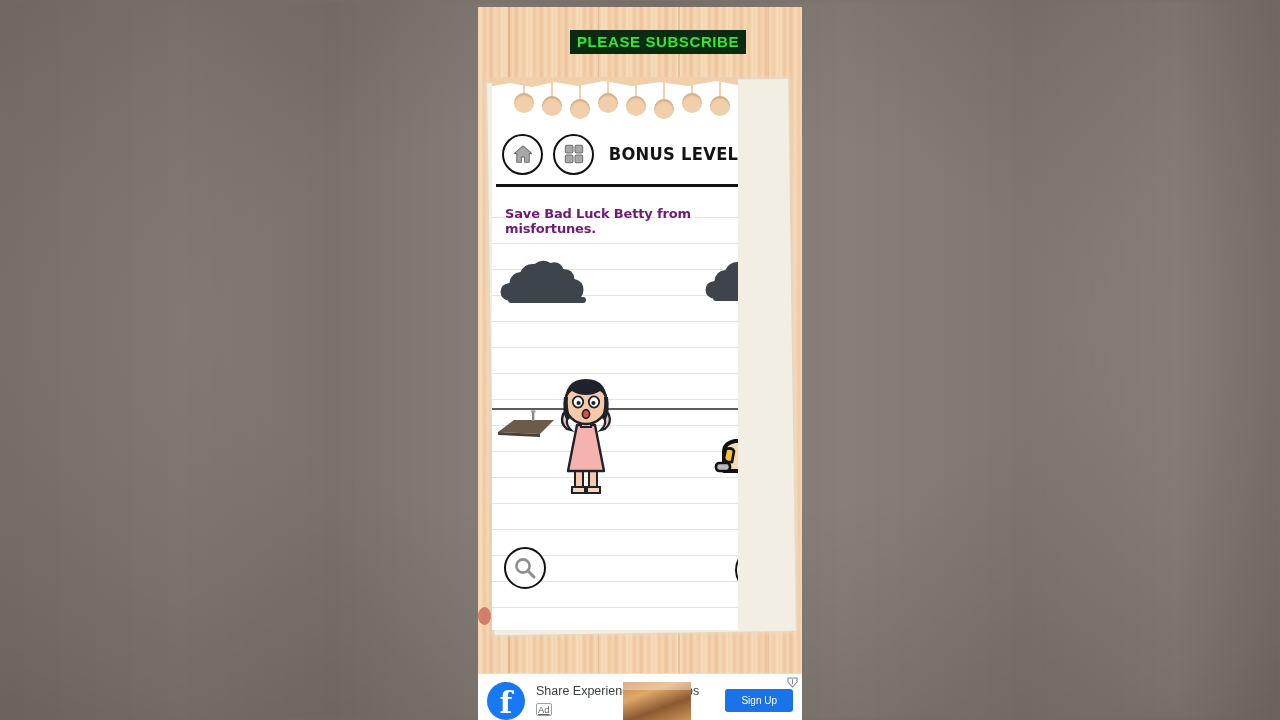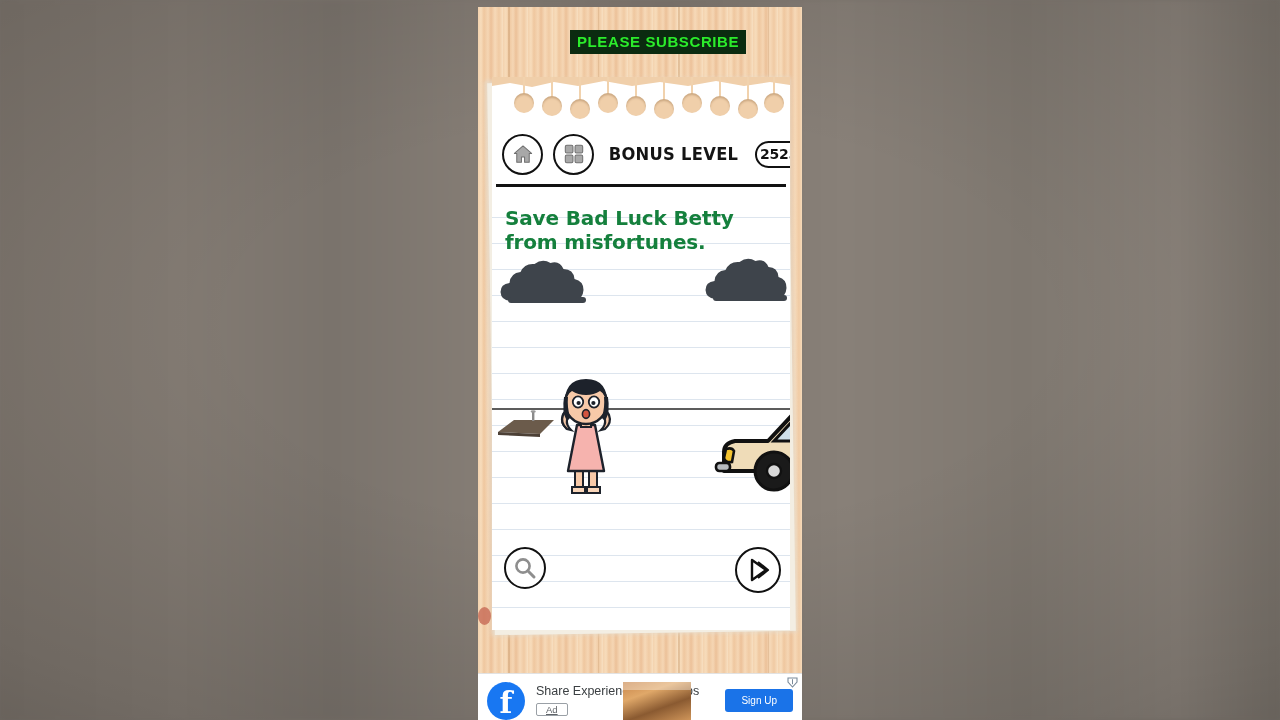--- a/index.html
+++ b/index.html
@@ -81,21 +81,21 @@
   #page-under {
     position: absolute;
     left: 13px; top: 74px;
     width: 301px; height: 552px;
     background: #f3eee3;
     transform: rotate(-0.8deg);
   }
   #page {
     position: absolute;
     left: 14px; top: 70px;
-    width: 298px; height: 553px;
+    width: 246px; height: 553px;
     background: #ffffff;
     overflow: hidden;
     padding-left: 20px;
   }
   
   #tear {
     position: absolute;
     left: 0; top: 0; width: 298px; height: 40px;
   }
   .hole {
@@ -178,23 +178,23 @@
     width: 290px; height: 3px;
     background: #121212;
     z-index: 12;
   }
 
   #instruction {
     position: absolute;
     left: 13px; top: 129px;
     width: 280px;
     font-family: "DejaVu Sans", sans-serif;
-    font-size: 20px;
+    font-size: 13px;
     font-weight: 600;
-    color: #15803d;
+    color: #701a75;
     letter-spacing: -.15px;
     z-index: 12;
   }
 
   
   #scene { position: absolute; inset: 0; z-index: 10; }
 
   .cloud { position: absolute; }
 
   #betty { position: absolute; left: 57px; top: 300px; width: 74px; height: 122px; }
@@ -275,21 +275,21 @@
   }
   #ad-badge {
     display: inline-block;
     margin-top: 3px;
     font-family: "Liberation Sans", sans-serif;
     font-size: 9.5px;
     line-height: 11px;
     color: #5f6368;
     border: 1px solid #9aa0a6;
     border-radius: 2px;
-    padding: 0 9px;
+    padding: 0 1px;
     text-decoration: underline;
   }
   #ad-thumb {
     position: absolute;
     left: 145px; top: 8px;
     width: 68px; height: 40px;
     background:
       linear-gradient(160deg,#c8854a 0%, #e0a869 30%, #8a5a31 62%, #d59a5d 100%);
     overflow: hidden;
   }

